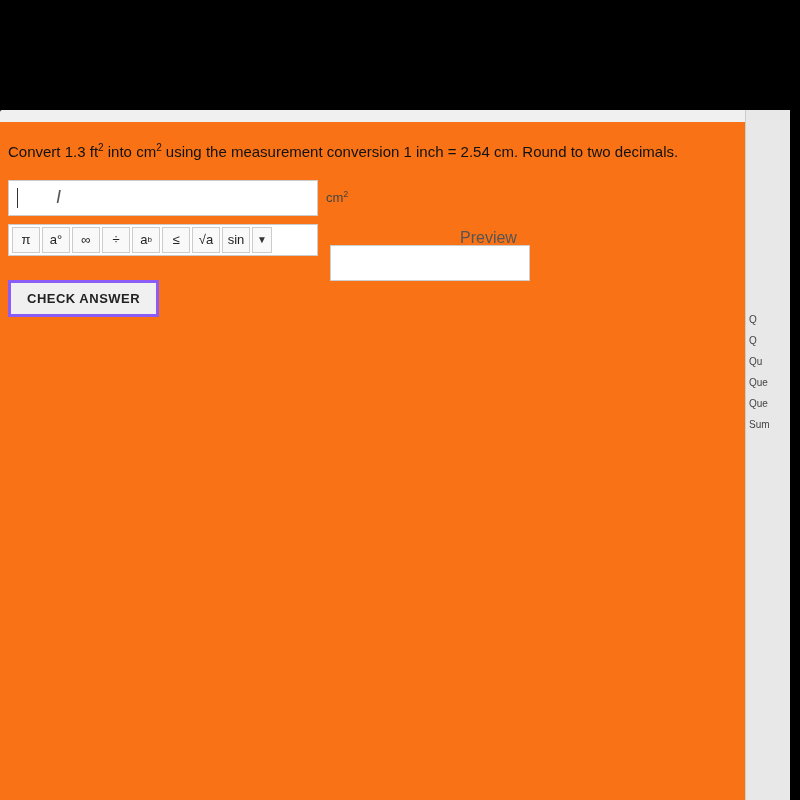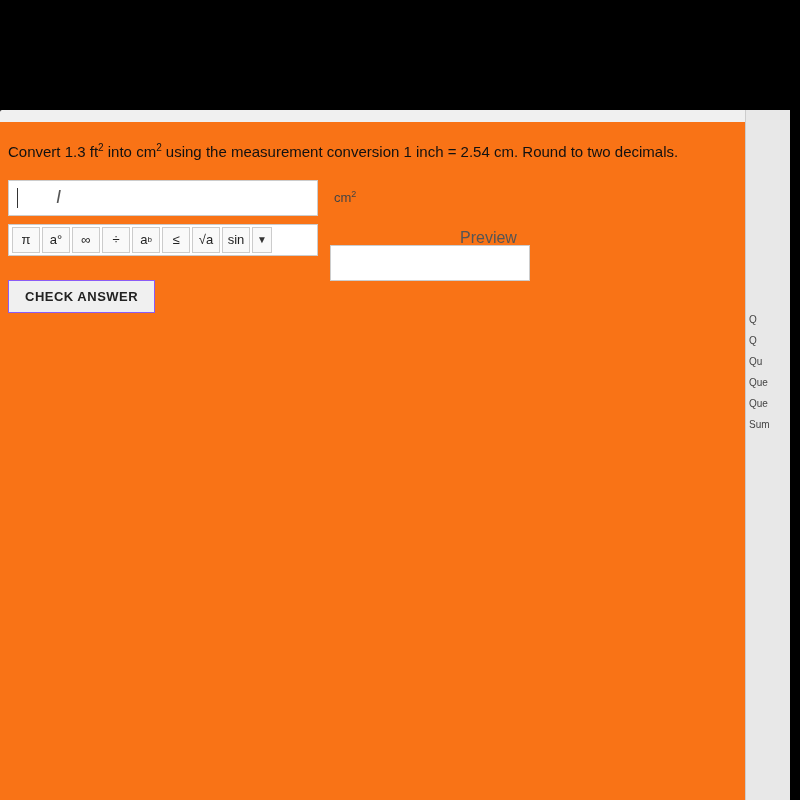--- a/index.html
+++ b/index.html
@@ -72,21 +72,21 @@
     .cursor-i {
       font-style: italic;
       font-size: 18px;
       color: #555;
       margin: 0 30px;
     }
 
     .unit-label {
       font-size: 13px;
       color: #444;
-      margin-left: 16px;
+      margin-left: 8px;
     }
 
     .unit-label sup {
       font-size: 9px;
       vertical-align: super;
     }
 
     .preview-box {
       position: absolute;
       top: 135px;
@@ -147,21 +147,21 @@
       font-size: 10px;
       color: #333;
       margin-left: 1px;
     }
 
     .check-answer-btn {
       display: inline-flex;
       align-items: center;
       justify-content: center;
       background: #f0f0f0;
-      border: 1px solid #8b5cf6;
+      border: 3px solid #8b5cf6;
       padding: 8px 16px;
       font-size: 13px;
       font-weight: bold;
       letter-spacing: 0.5px;
       color: #222;
       cursor: pointer;
       text-transform: uppercase;
     }
 
     .right-sidebar {

